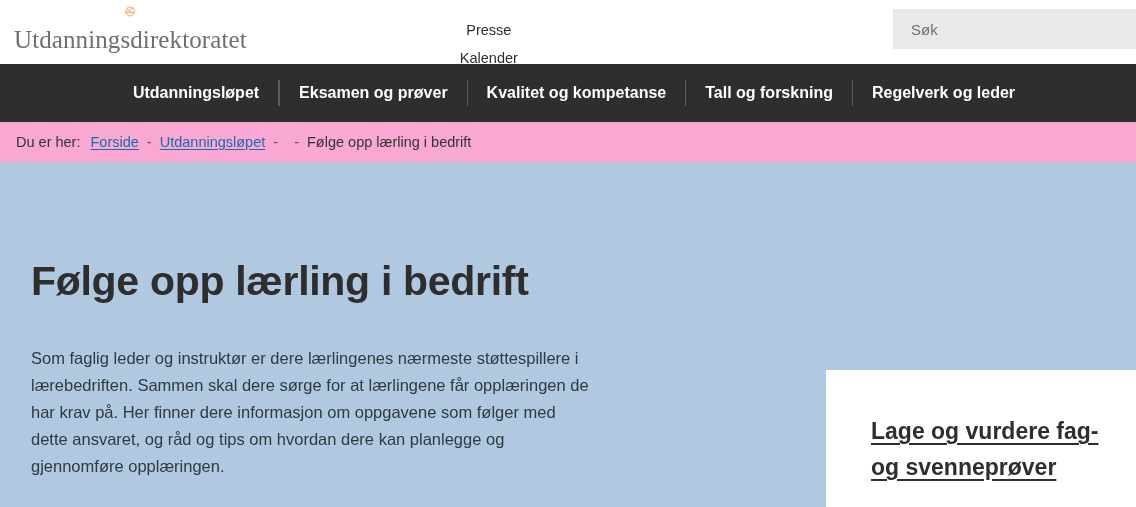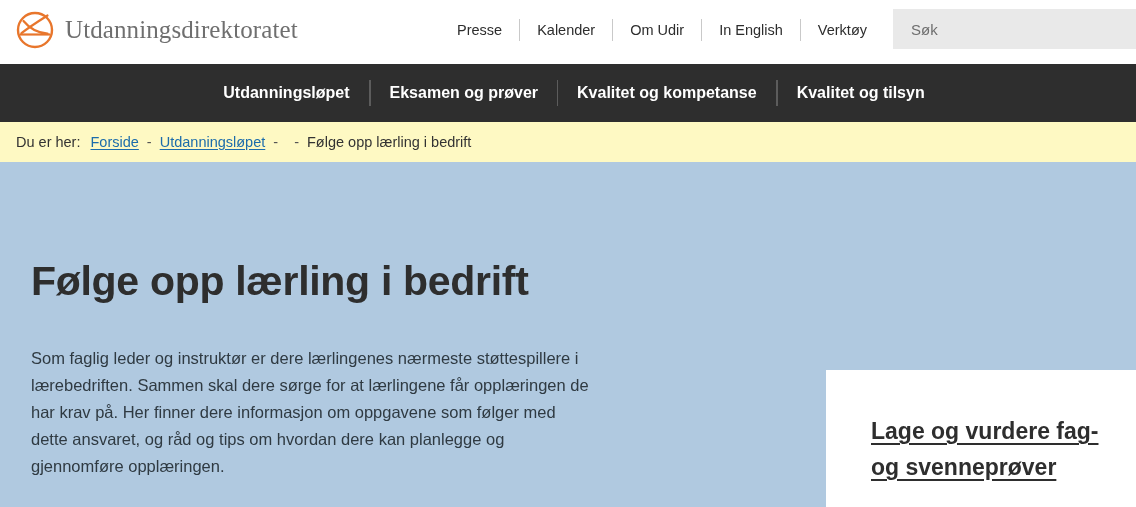--- a/index.html
+++ b/index.html
@@ -33,20 +33,21 @@
   }
 
   .brand {
     position: absolute;
     left: 14px;
     top: 6px;
     display: flex;
     align-items: center;
     gap: 9px;
     height: 48px;
+    flex-direction: column;
   }
 
   .brand-logo {
     width: 42px;
     height: 42px;
     display: block;
   }
 
   .brand-name {
     font-family: "Liberation Serif", serif;
@@ -56,20 +57,21 @@
     white-space: nowrap;
   }
 
   .top-nav {
     position: absolute;
     left: 440px;
     top: 16px;
     display: flex;
     align-items: center;
     height: 28px;
+    flex-direction: column;
   }
 
   .top-nav-item {
     font-size: 14.5px;
     color: #2d2d2d;
     padding: 0 17px;
     text-decoration: none;
     white-space: nowrap;
     line-height: 28px;
   }
@@ -145,21 +147,21 @@
     height: 26px;
     background: #5c5c5c;
   }
 
   
   .breadcrumb {
     position: absolute;
     top: 122px; left: 0;
     width: 1136px;
     height: 40px;
-    background: #fef9c3;
+    background: #f9a8d4;
     display: flex;
     align-items: center;
     padding-left: 16px;
   }
 
   .crumb-label {
     font-size: 14.5px;
     color: #333333;
     margin-right: 10px;
     white-space: nowrap;
@@ -278,22 +280,23 @@
 
   <nav class="main-nav">
     <div class="main-nav-inner">
       <a class="main-nav-item" href="#">Utdanningsløpet</a>
       <span class="main-nav-sep"></span>
       <span class="main-nav-sep"></span>
       <a class="main-nav-item" href="#">Eksamen og prøver</a>
       <span class="main-nav-sep"></span>
       <a class="main-nav-item" href="#">Kvalitet og kompetanse</a>
       <span class="main-nav-sep"></span>
-      <span class="main-nav-sep"></span>
-      <a class="main-nav-item" href="#">Kvalitet og tilsyn</a>
+      <a class="main-nav-item" href="#">Tall og forskning</a>
+      <span class="main-nav-sep"></span>
+      <a class="main-nav-item" href="#">Regelverk og leder</a>
     </div>
   </nav>
 
   <div class="breadcrumb">
     <span class="crumb-label">Du er her:</span>
     <a class="crumb-link" href="#">Forside</a>
     <span class="crumb-dash">-</span>
     <a class="crumb-link" href="#">Utdanningsløpet</a>
     <span class="crumb-dash">-</span>
     <span class="crumb-dash">-</span>

